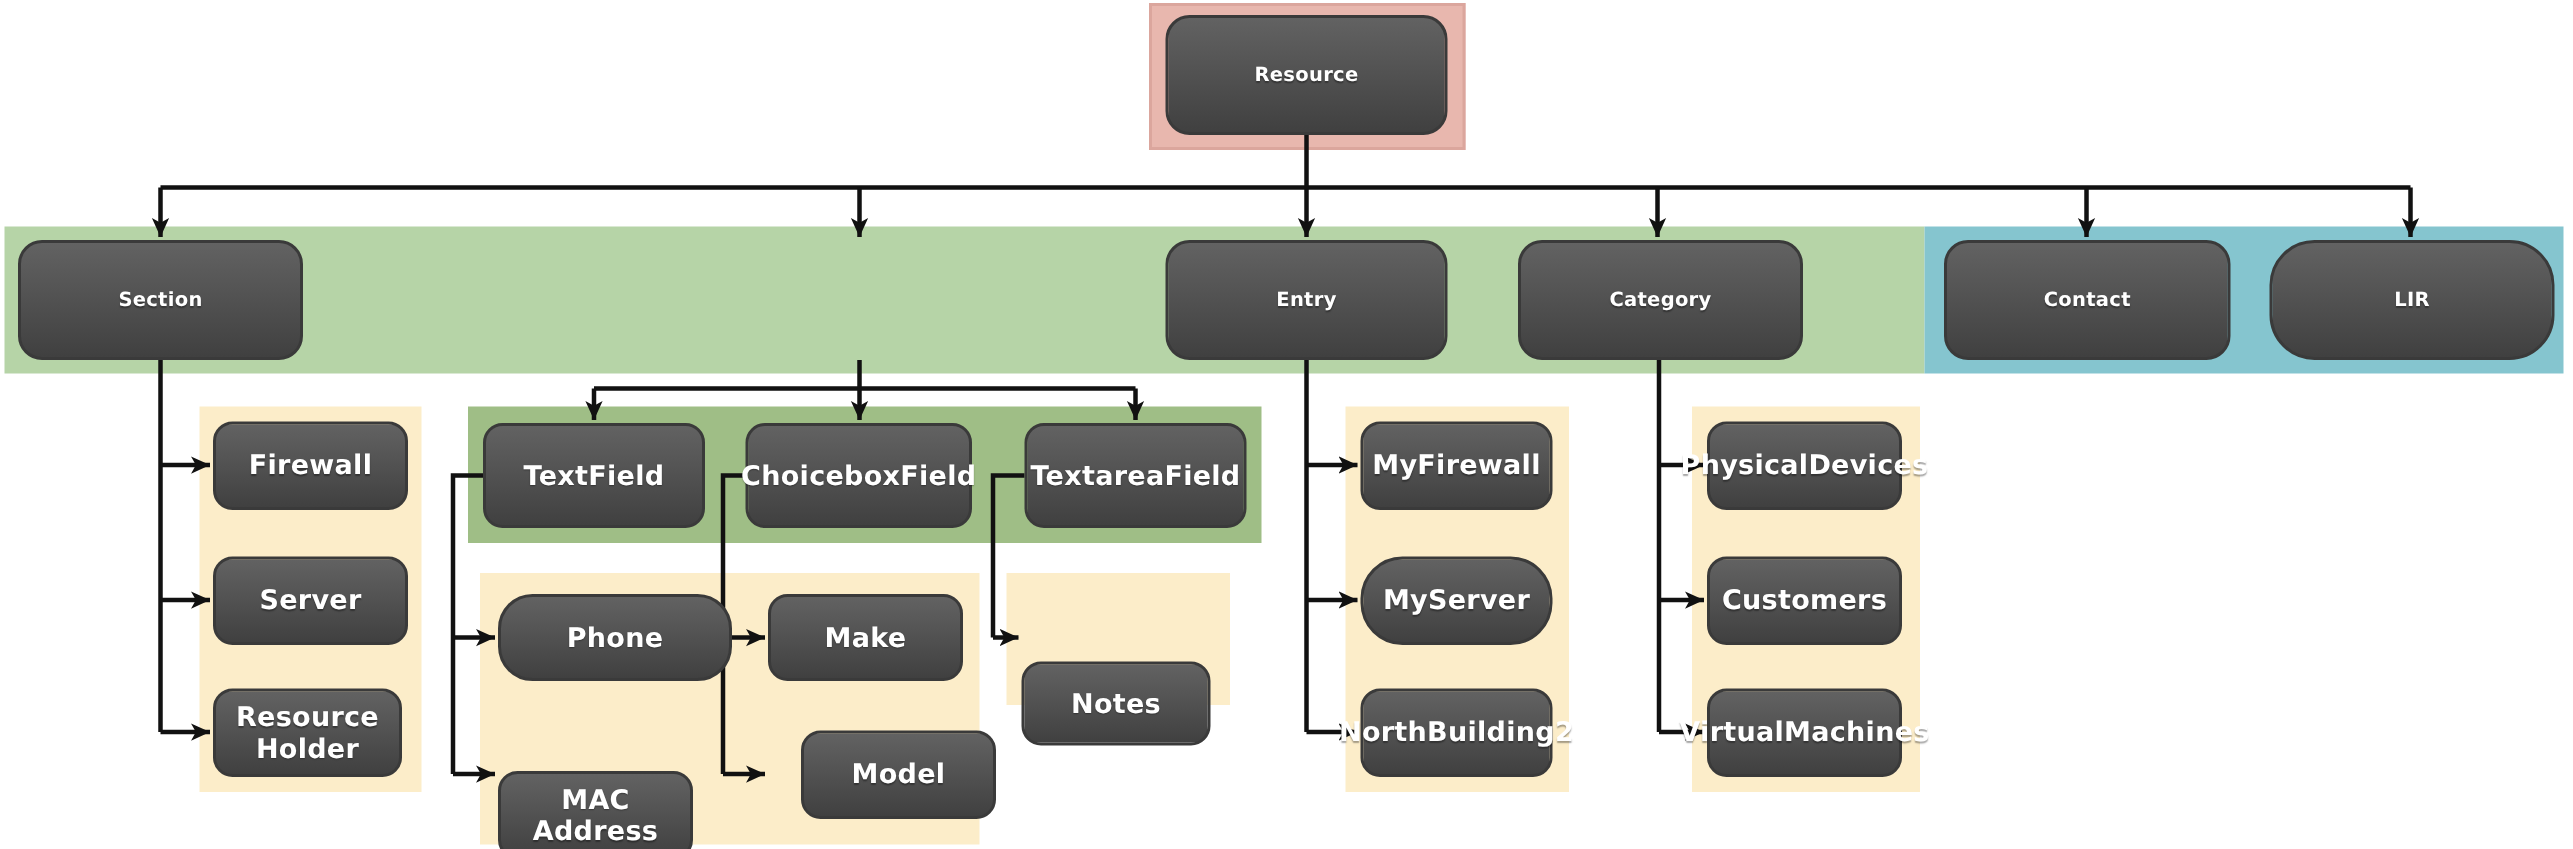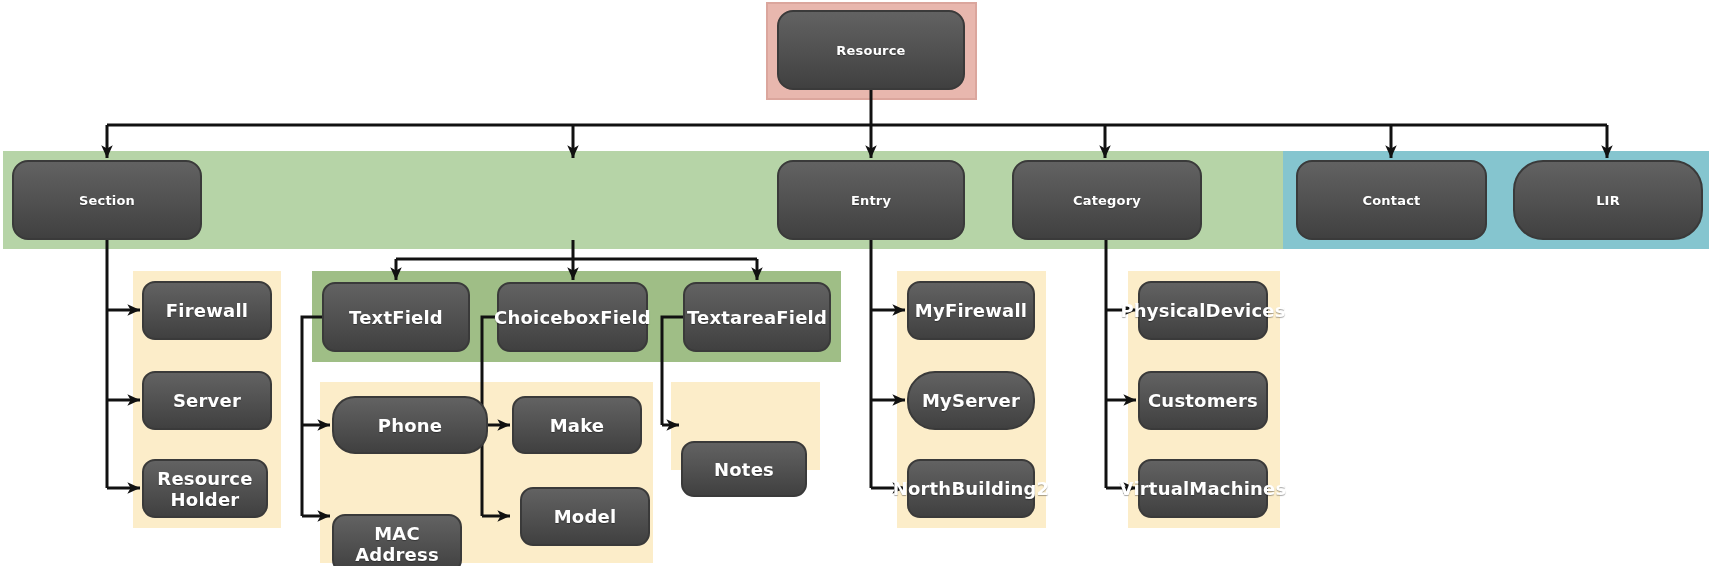--- a/index.html
+++ b/index.html
@@ -103,21 +103,21 @@
   <div class="node" style="left:142px;top:371px;width:130px;height:59px;">Server</div>
   <div class="node" style="left:142px;top:459px;width:126px;height:59px;">Resource Holder</div>
 
   <div class="node" style="left:322px;top:282px;width:148px;height:70px;">TextField</div>
   <div class="node" style="left:497px;top:282px;width:151px;height:70px;">ChoiceboxField</div>
   <div class="node" style="left:683px;top:282px;width:148px;height:70px;">TextareaField</div>
 
   <div class="node" style="left:332px;top:396px;width:156px;height:58px;border-radius:23px;">Phone</div>
   <div class="node" style="left:332px;top:487px;width:130px;height:59px;margin-top:27px;">MAC Address</div>
   <div class="node" style="left:512px;top:396px;width:130px;height:58px;">Make</div>
-  <div class="node" style="left:520px;top:487px;width:130px;height:59px;">Model</div>
+  <div class="node" style="left:534px;top:487px;width:130px;height:59px;">Model</div>
   <div class="node" style="left:681px;top:397px;width:126px;height:56px;margin-top:44px;">Notes</div>
 
   <div class="node" style="left:907px;top:281px;width:128px;height:59px;">MyFirewall</div>
   <div class="node" style="left:907px;top:371px;width:128px;height:59px;border-radius:28px;">MyServer</div>
   <div class="node" style="left:907px;top:459px;width:128px;height:59px;">NorthBuilding2</div>
 
   <div class="node" style="left:1138px;top:281px;width:130px;height:59px;">PhysicalDevices</div>
   <div class="node" style="left:1138px;top:371px;width:130px;height:59px;text-align:center;">Customers</div>
   <div class="node" style="left:1138px;top:459px;width:130px;height:59px;">VirtualMachines</div>
 

